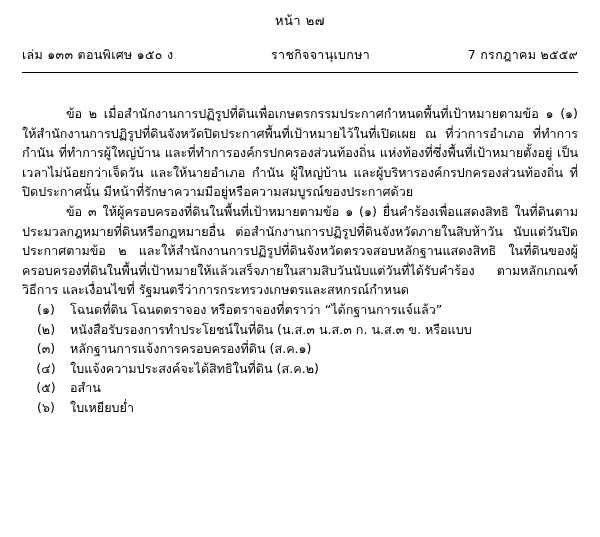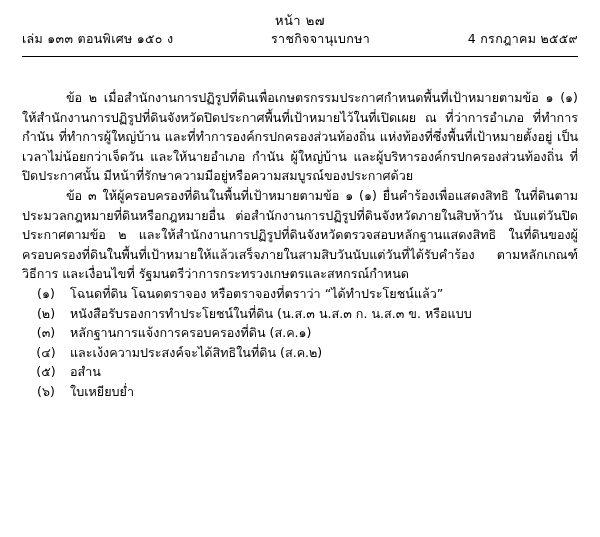--- a/index.html
+++ b/index.html
@@ -27,21 +27,21 @@
     line-height: 18px;
     margin-top: 2px;
     letter-spacing: 0.5px;
   }
   .header-row {
     display: flex;
     align-items: flex-start;
     justify-content: space-between;
     font-size: 12.5px;
     line-height: 18px;
-    margin-top: 0;
+    margin-top: 16px;
     margin-bottom: 8px;
     white-space: nowrap;
   }
   .header-left {
     flex: 0 0 auto;
     letter-spacing: 0.3px;
   }
   .header-center {
     flex: 1 1 auto;
     text-align: center;
@@ -103,55 +103,55 @@
 </head>
 <body>
 
 <div class="page">
 
   <div class="page-number">หน้า ๒๗</div>
 
   <div class="header-row">
     <div class="header-left">เล่ม ๑๓๓ ตอนพิเศษ ๑๕๐ ง</div>
     <div class="header-center">ราชกิจจานุเบกษา</div>
-    <div class="header-right">4 กรกฎาคม ๒๕๕๙</div>
+    <div class="header-right">7 กรกฎาคม ๒๕๕๙</div>
   </div>
 
   <hr class="rule">
 
   <div class="body">
 
     <p class="para">ข้อ ๒  เมื่อสำนักงานการปฏิรูปที่ดินเพื่อเกษตรกรรมประกาศกำหนดพื้นที่เป้าหมายตามข้อ ๑ (๑) ให้สำนักงานการปฏิรูปที่ดินจังหวัดปิดประกาศพื้นที่เป้าหมายไว้ในที่เปิดเผย ณ ที่ว่าการอำเภอ ที่ทำการกำนัน ที่ทำการผู้ใหญ่บ้าน และที่ทำการองค์กรปกครองส่วนท้องถิ่น แห่งท้องที่ซึ่งพื้นที่เป้าหมายตั้งอยู่ เป็นเวลาไม่น้อยกว่าเจ็ดวัน และให้นายอำเภอ กำนัน ผู้ใหญ่บ้าน และผู้บริหารองค์กรปกครองส่วนท้องถิ่น ที่ปิดประกาศนั้น มีหน้าที่รักษาความมีอยู่หรือความสมบูรณ์ของประกาศด้วย</p>
 
     <p class="para">ข้อ ๓  ให้ผู้ครอบครองที่ดินในพื้นที่เป้าหมายตามข้อ ๑ (๑) ยื่นคำร้องเพื่อแสดงสิทธิ ในที่ดินตามประมวลกฎหมายที่ดินหรือกฎหมายอื่น ต่อสำนักงานการปฏิรูปที่ดินจังหวัดภายในสิบห้าวัน นับแต่วันปิดประกาศตามข้อ ๒ และให้สำนักงานการปฏิรูปที่ดินจังหวัดตรวจสอบหลักฐานแสดงสิทธิ ในที่ดินของผู้ครอบครองที่ดินในพื้นที่เป้าหมายให้แล้วเสร็จภายในสามสิบวันนับแต่วันที่ได้รับคำร้อง ตามหลักเกณฑ์ วิธีการ และเงื่อนไขที่ รัฐมนตรีว่าการกระทรวงเกษตรและสหกรณ์กำหนด</p>
 
 
     <ul class="list">
       <li class="list-item-wrap">
         <div class="list-item">
           <span class="list-marker">(๑)</span>
-          <span class="list-text">โฉนดที่ดิน โฉนดตราจอง หรือตราจองที่ตราว่า “ได้ทำประโยชน์แล้ว”</span>
+          <span class="list-text">โฉนดที่ดิน โฉนดตราจอง หรือตราจองที่ตราว่า “ได้กฐานการแจ์แล้ว”</span>
         </div>
       </li>
       <li class="list-item-wrap">
         <div class="list-item">
           <span class="list-marker">(๒)</span>
           <span class="list-text">หนังสือรับรองการทำประโยชน์ในที่ดิน (น.ส.๓ น.ส.๓ ก. น.ส.๓ ข. หรือแบบ</span>
         </div>
       </li>
       <li class="list-item-wrap">
         <div class="list-item">
           <span class="list-marker">(๓)</span>
           <span class="list-text">หลักฐานการแจ้งการครอบครองที่ดิน (ส.ค.๑)</span>
         </div>
       </li>
       <li class="list-item-wrap">
         <div class="list-item">
           <span class="list-marker">(๔)</span>
-          <span class="list-text">และเง้งความประสงค์จะได้สิทธิในที่ดิน (ส.ค.๒)</span>
+          <span class="list-text">ใบแจ้งความประสงค์จะได้สิทธิในที่ดิน (ส.ค.๒)</span>
         </div>
       </li>
       <li class="list-item-wrap">
         <div class="list-item">
           <span class="list-marker">(๕)</span>
           <span class="list-text">อสำน</span>
         </div>
       </li>
       <li class="list-item-wrap">
         <div class="list-item">

